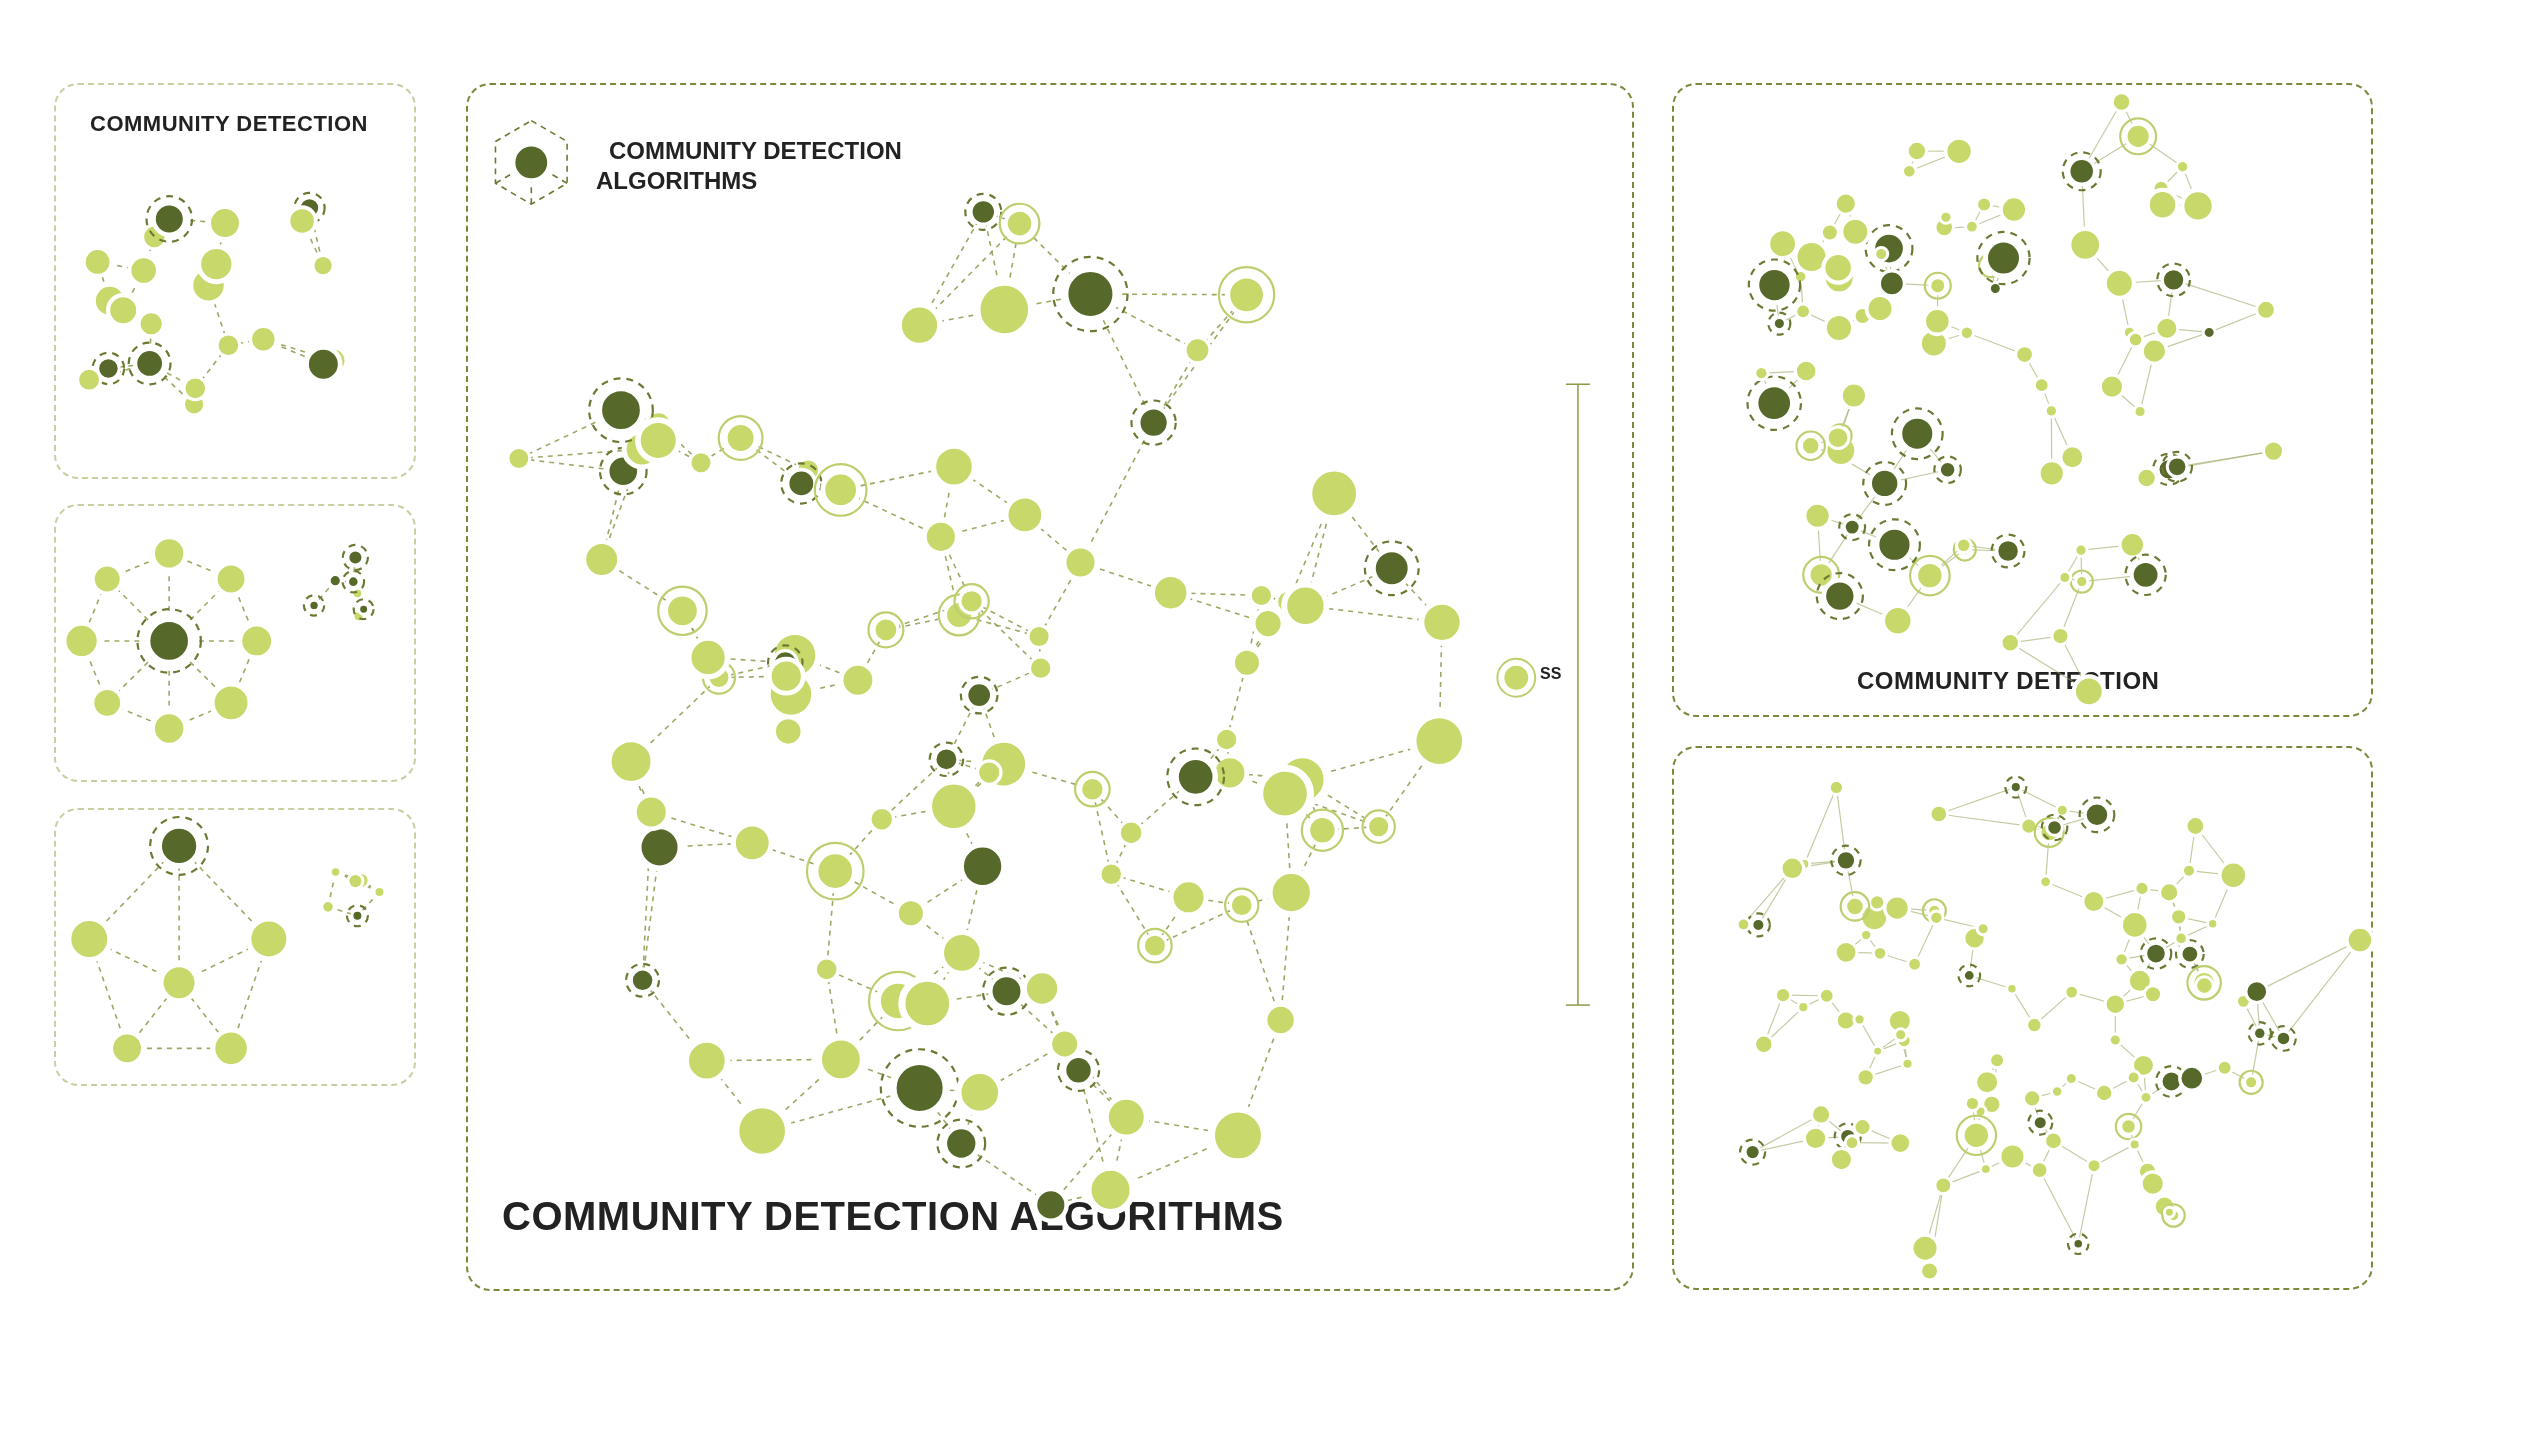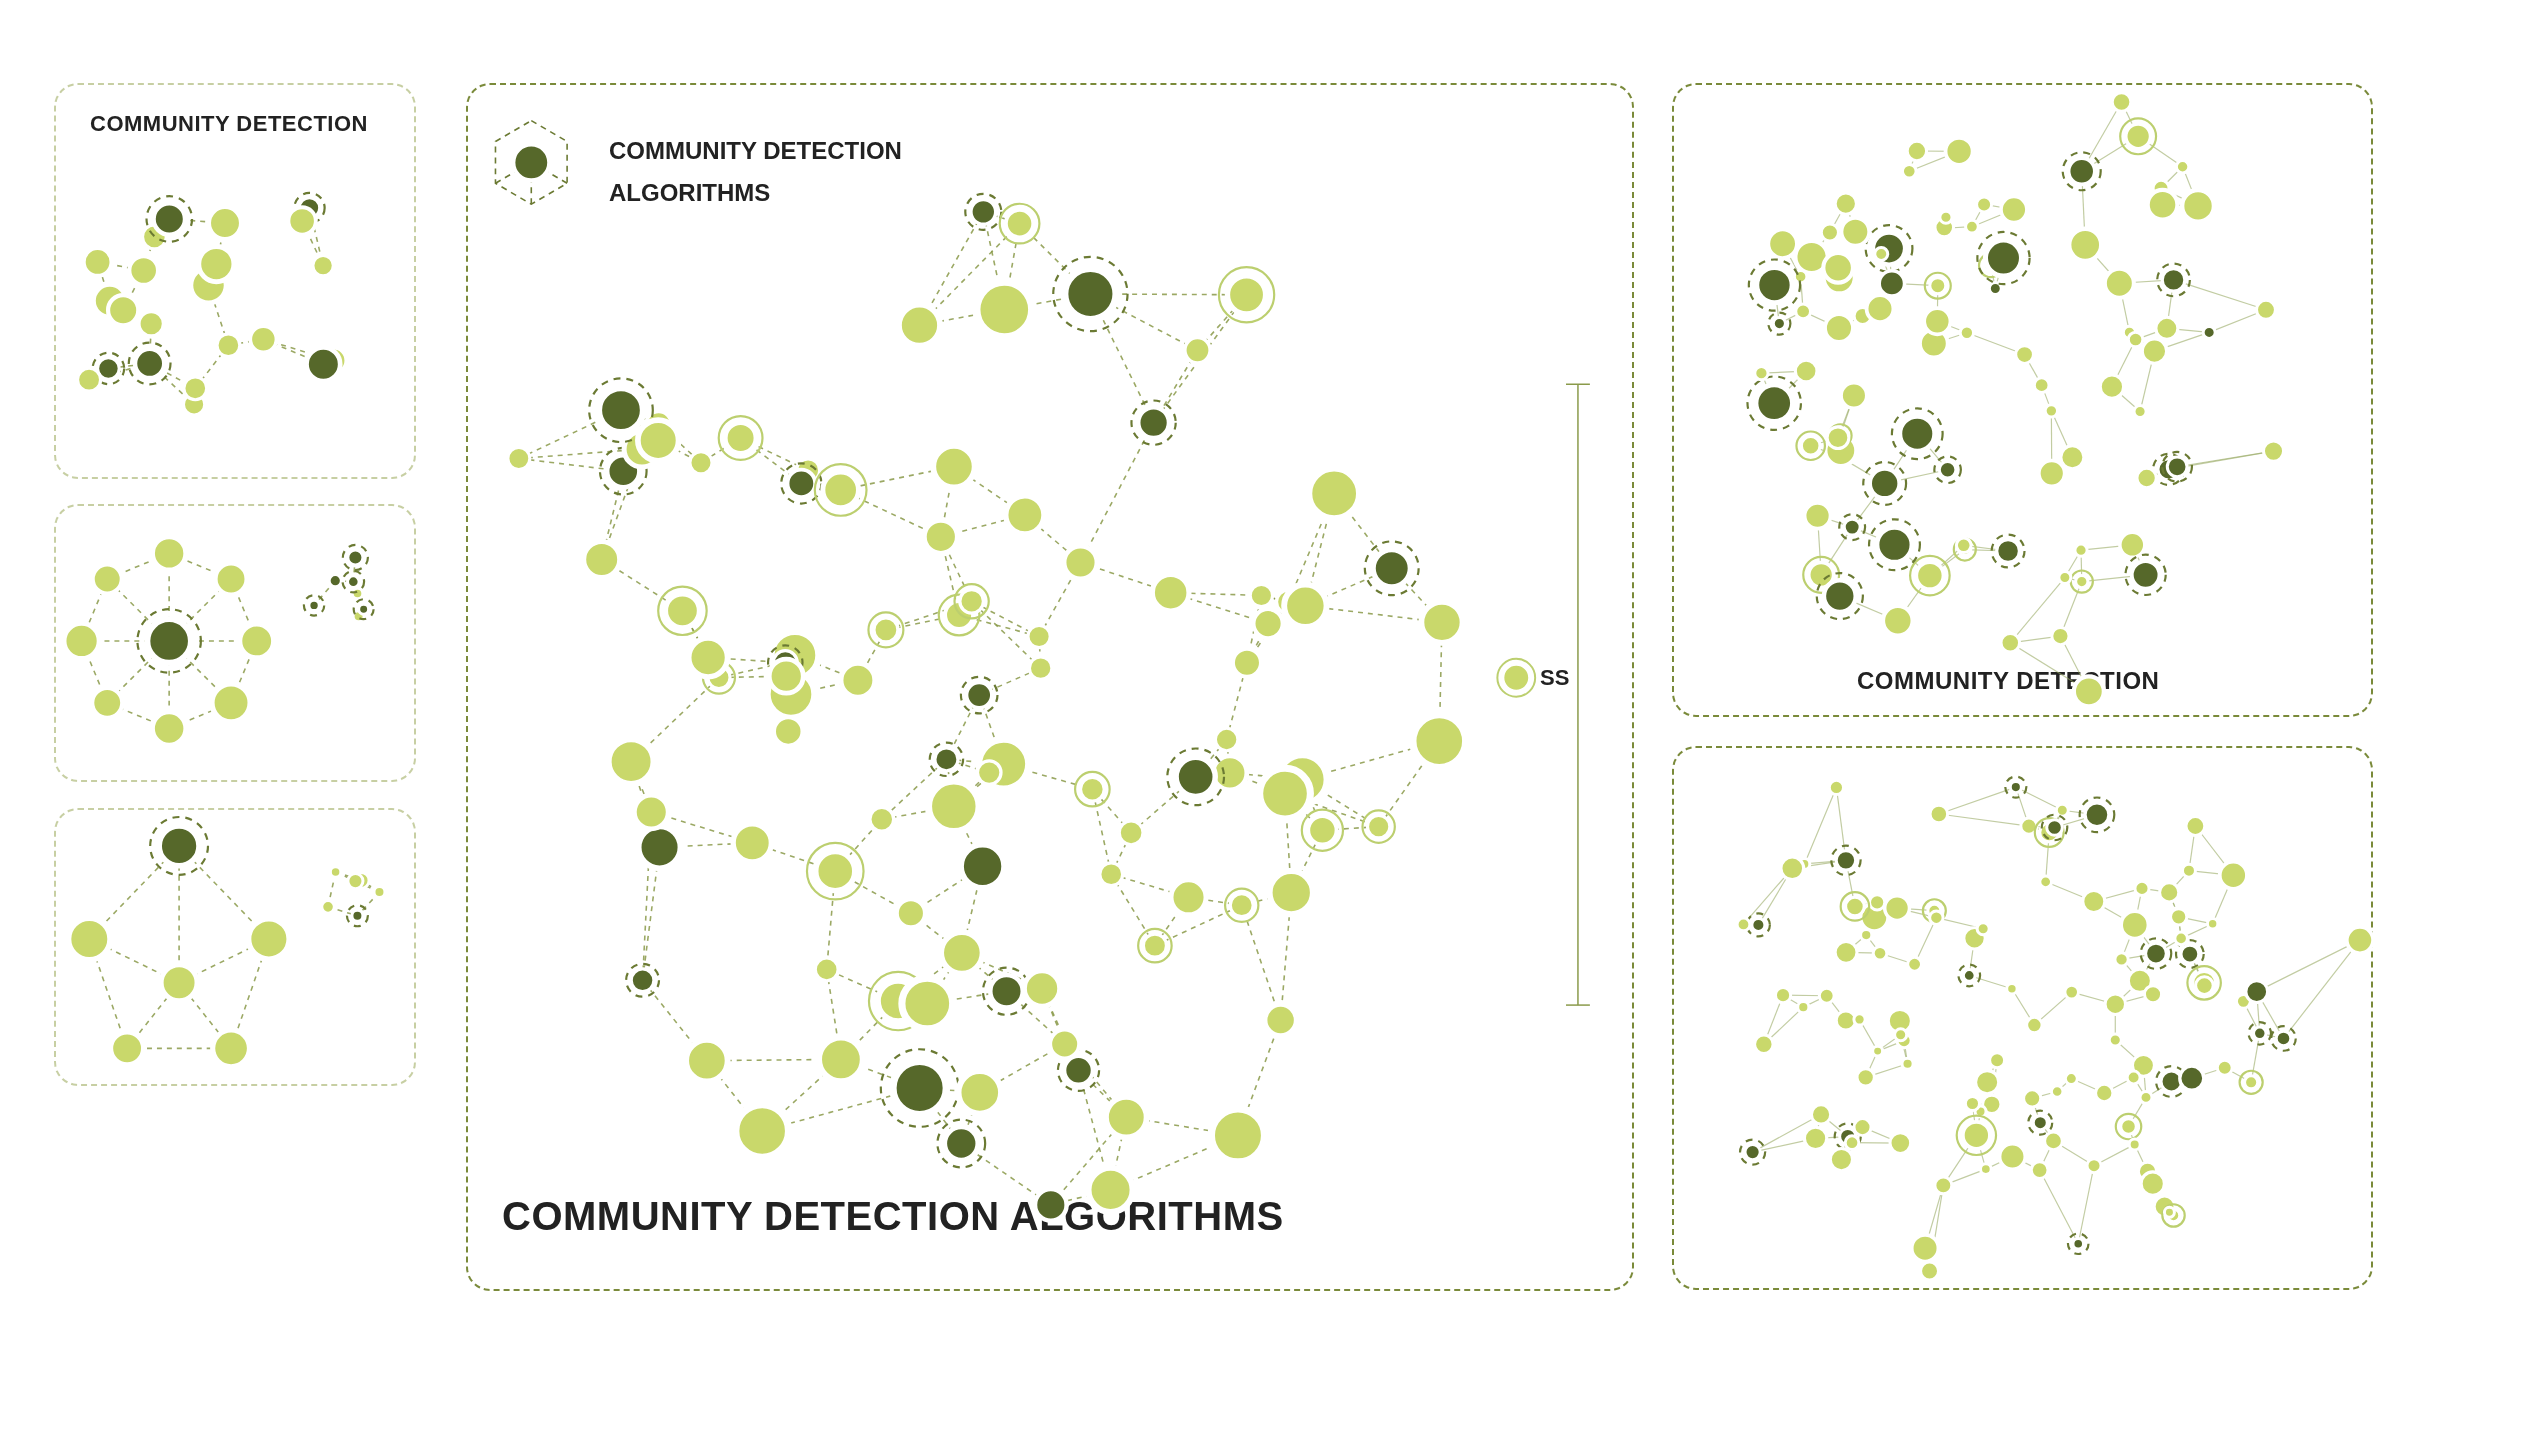--- a/index.html
+++ b/index.html
@@ -1,20 +1,20 @@
 <!DOCTYPE html>
 <html><head>
 <meta charset="utf-8">
 <style>
   html,body{margin:0;padding:0;background:#fff;font-family:"Segoe UI",Arial,Helvetica,sans-serif;}
   #stage{position:relative;width:2547px;height:1344px;}
   .panel{position:absolute;border:2px dashed #7a8a3a;border-radius:24px;background:#fff;}
   .panel-light{border-color:#c7cfa3;}
   .title{position:absolute;font-weight:800;letter-spacing:0.5px;color:#222;}
-  .legend-label{position:absolute;font-weight:800;color:#222;font-size:22px;}
+  .legend-label{position:absolute;font-weight:800;color:#222;font-size:16px;}
   .legend-header{position:absolute;font-weight:800;color:#222;font-size:24px;line-height:1.2;}
   svg.net{position:absolute;left:0;top:0;}
   .edge{stroke:#8a9a4a;stroke-width:1.6;stroke-dasharray:5 5;opacity:.85;}
   .edge-solid{stroke:#9aab66;stroke-width:1.2;opacity:.6;stroke-dasharray:none;}
   .hex{fill:none;stroke:#6b7a33;stroke-width:1.6;stroke-dasharray:6 5;}
   .hexline{stroke:#6b7a33;stroke-width:1.6;stroke-dasharray:6 5;}
 </style>
 </head>
 <body>
 
@@ -29,21 +29,21 @@
   <div class="panel" style="left:466px;top:83px;width:1164px;height:1204px;"></div>
 
   <svg class="net" width="2547" height="1455" viewBox="0 0 2560 1462">
     <polygon class="hex" points="534,121 570,142 570,184 534,205 498,184 498,142"></polygon>
     <line class="hexline" x1="498" y1="184" x2="534" y2="163"></line>
     <line class="hexline" x1="534" y1="205" x2="534" y2="163"></line>
     <line class="hexline" x1="570" y1="184" x2="534" y2="163"></line>
     <circle cx="534" cy="163" r="18" fill="#56682a" stroke="#fff" stroke-width="4"></circle>
   </svg>
   <div class="legend-header" style="left:609px;top:137px;">COMMUNITY DETECTION</div>
-  <div class="legend-header" style="left:609px;top:167px;margin-top:12px;">ALGORITHMS</div>
+  <div class="legend-header" style="left:596px;top:167px;">ALGORITHMS</div>
 
   <div class="title" style="left:502px;top:1194px;font-size:40px;">COMMUNITY DETECTION ALGORITHMS</div>
 
   <div class="panel" style="left:1672px;top:83px;width:697px;height:630px;"></div>
   <div class="title" style="left:1857px;top:667px;font-size:24px;">COMMUNITY DETECTION</div>
 
   <div class="panel" style="left:1672px;top:746px;width:697px;height:540px;"></div>
 
   <svg class="net" width="2547" height="1455" viewBox="0 0 2560 1462">
     <line x1="1586" y1="386" x2="1586" y2="1010" stroke="#8a9a4a" stroke-width="1.5"></line>

